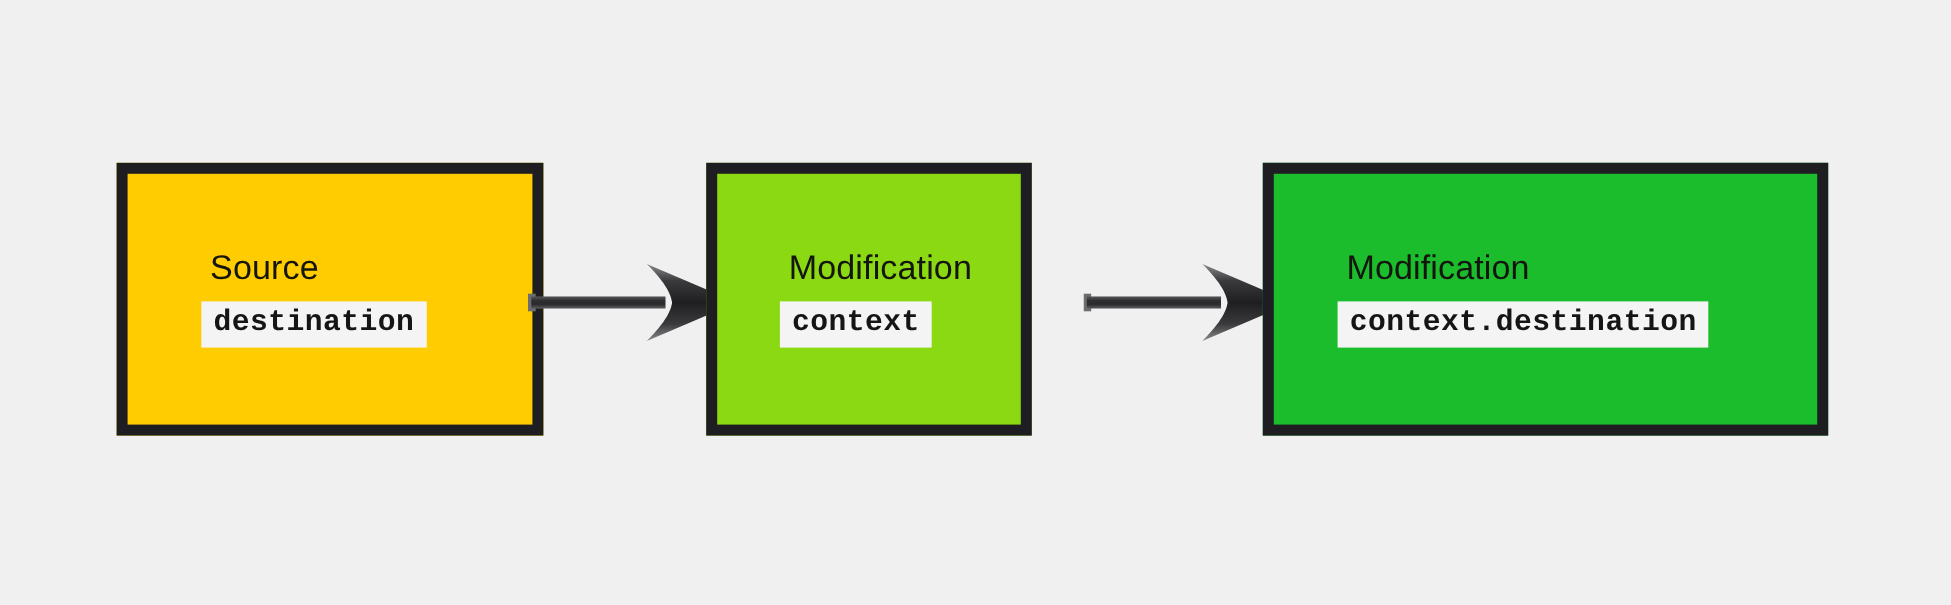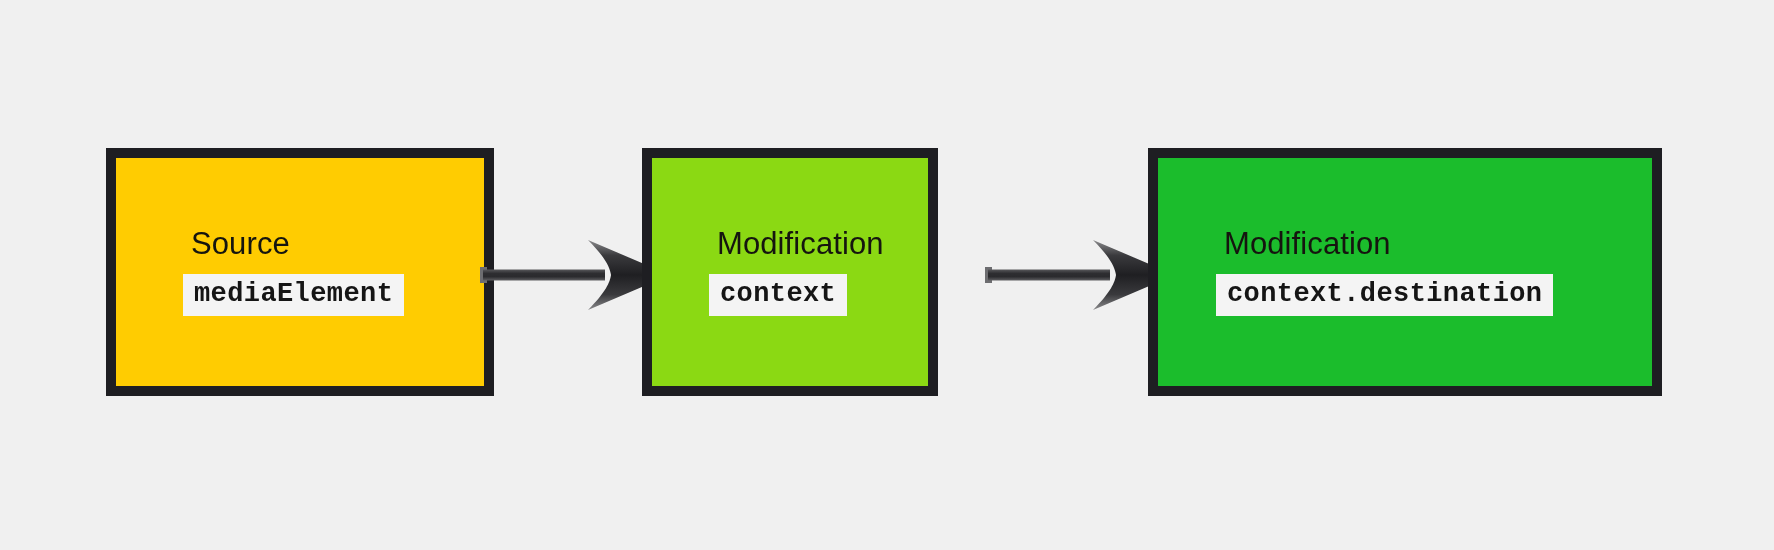--- a/index.html
+++ b/index.html
@@ -98,21 +98,21 @@
 
   .connector svg { display: block; width: 100%; height: 100%; }
 </style>
 </head>
 <body>
 
 <div id="diagram">
 
   <div class="node" id="node-source">
     <div class="node-title">Source</div>
-    <div class="node-code">mediaElement</div>
+    <div class="node-code">destination</div>
   </div>
 
   <div class="connector" id="connector-1">
     <svg viewBox="0 0 190 86" preserveAspectRatio="none">
       <defs>
         <linearGradient id="ahGrad1" x1="0" y1="0" x2="0" y2="1">
           <stop offset="0%" stop-color="#8a8a8c"></stop>
           <stop offset="22%" stop-color="#3a3a3d"></stop>
           <stop offset="50%" stop-color="#1f1f22"></stop>
           <stop offset="78%" stop-color="#3a3a3d"></stop>

